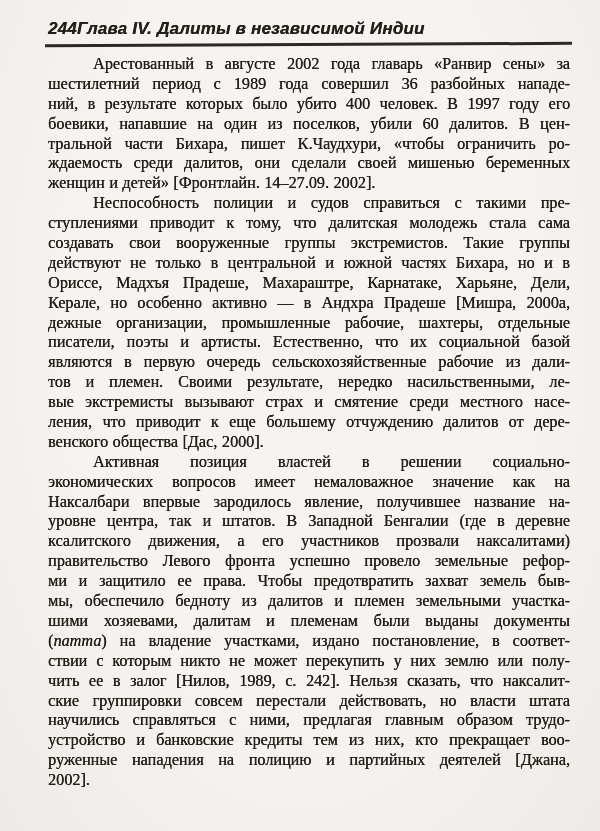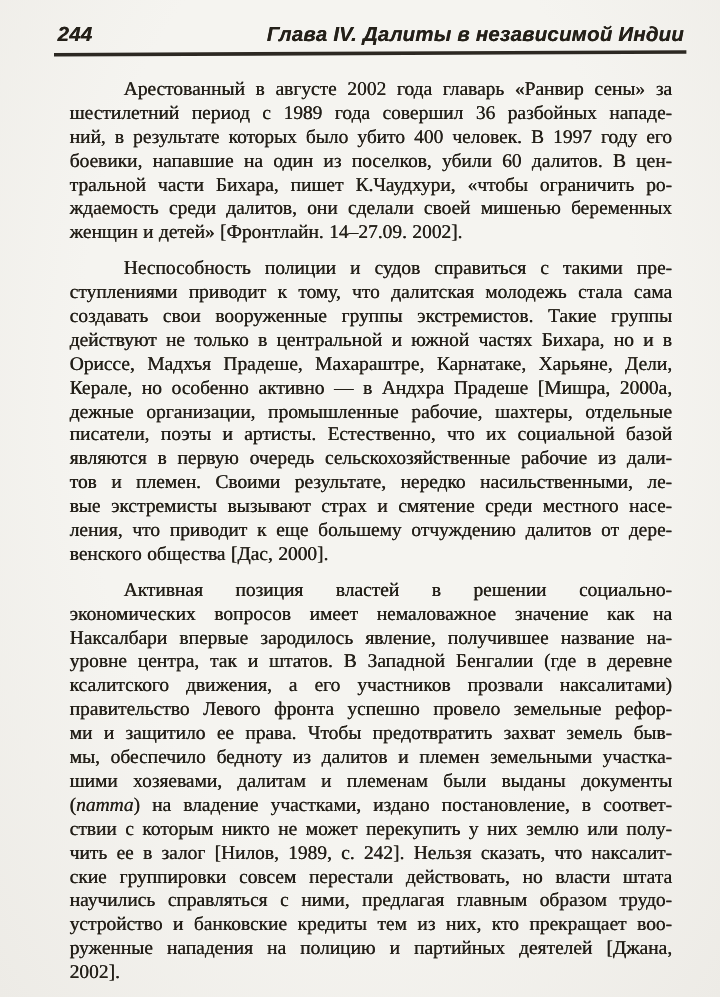--- a/index.html
+++ b/index.html
@@ -13,21 +13,20 @@
     position: relative;
     width: 600px; height: 831px;
     overflow: hidden;
     background: radial-gradient(ellipse at 50% 38%, #f5f4f0 55%, #edebe6 100%);
     color: #242019;
   }
   .header {
     position: absolute;
     top: 19px; left: 48px; right: 30px;
     display: flex;
-    justify-content: space-between;
     align-items: baseline;
     font-family: "Liberation Sans", sans-serif;
     font-weight: bold;
     font-style: italic;
     font-size: 17px;
     letter-spacing: 0.2px;
     text-shadow: 0.2px 0 0 currentColor;
   }
   .rule {
     position: absolute;
@@ -35,21 +34,21 @@
     height: 2.6px;
     background: #2c2822;
     transform: rotate(-0.25deg);
     box-shadow: 0 -4px 0 -3px rgba(44,40,34,0.35);
   }
   .bodytext {
     position: absolute;
     top: 55px; left: 48px;
     width: 522px;
   }
-  .para { margin: 10px; font-family: Liberation Serif, serif; }
+  .para { margin: 0; font-family: Liberation Serif, serif; }
   .ln {
     font-size: 16.2px;
     line-height: 19.9px;
     height: 19.9px;
     text-align: justify;
     text-align-last: justify;
     text-shadow: 0.25px 0 0 currentColor;
     word-spacing: 0.5px;
   }
   .ln.first { padding-left: 45px; }

